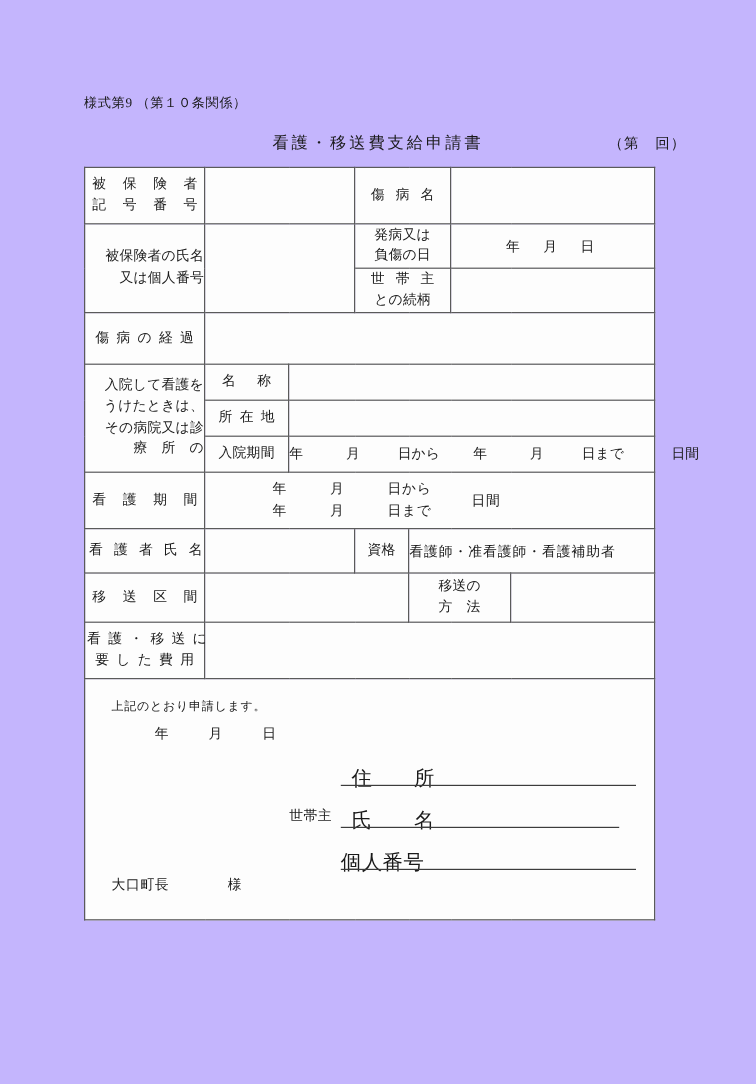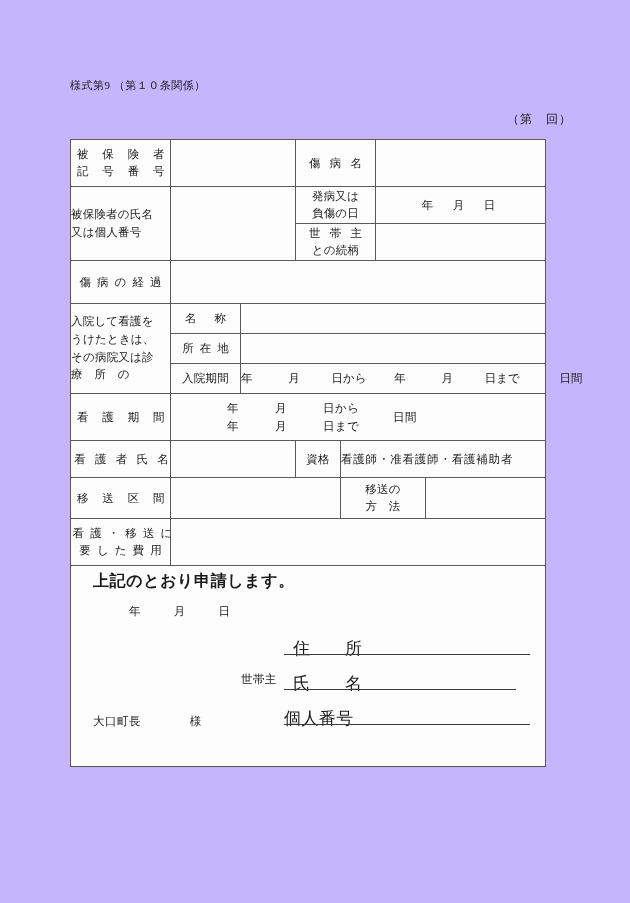--- a/index.html
+++ b/index.html
@@ -83,21 +83,21 @@
   }
   .spread-sm {
     letter-spacing: 3.2px;
     text-indent: 3.2px;
   }
   .spread-xs {
     letter-spacing: 1.6px;
     text-indent: 1.6px;
   }
   .lbl-block {
-    text-align: left;
+    text-align: right;
     padding: 3px 9px;
     line-height: 1.55;
     white-space: nowrap;
     margin-left: 32px;
   }
   .lbl-tight {
     letter-spacing: 0.2px;
   }
   .cell-blank { background: #fdfdfd; }
 
@@ -146,25 +146,24 @@
 
   
   .decl {
     position: relative;
     height: 200px;
     padding: 0;
   }
   .decl-text {
     position: absolute;
     left: 22px;
-    top: 5px;
-    font-size: 16px;
+    top: 16px;
+    font-size: 10px;
     letter-spacing: 0.6px;
     white-space: nowrap;
-    font-weight: bold;
   }
   .decl-date {
     position: absolute;
     left: 58px;
     top: 38px;
     font-size: 11.5px;
     letter-spacing: 0.5px;
     white-space: nowrap;
   }
   .decl-date .sp1 { display: inline-block; width: 26px; }
@@ -203,33 +202,34 @@
     top: 20px;
     height: 1px;
     background: #3c3c3c;
   }
   .u-long { width: 246px; }
   .u-mid  { width: 232px; }
 
   .addressee {
     position: absolute;
     left: 22px;
-    top: 148px;
+    top: 164px;
     font-size: 11.5px;
     letter-spacing: 0.5px;
     white-space: nowrap;
   }
   .addressee .sp { display: inline-block; width: 42px; }
 </style>
 </head>
 <body>
 
 <div class="page">
 
   <div class="form-code">様式第9 （第１０条関係）</div>
+  <div class="doc-title">看護・移送費支給申請書</div>
   <div class="issue-no">（第　回）</div>
 
   <table class="form-table">
     <colgroup>
       <col style="width:100px">
       <col style="width:70px">
       <col style="width:55px">
       <col style="width:45px">
       <col style="width:35px">
       <col style="width:50px">

